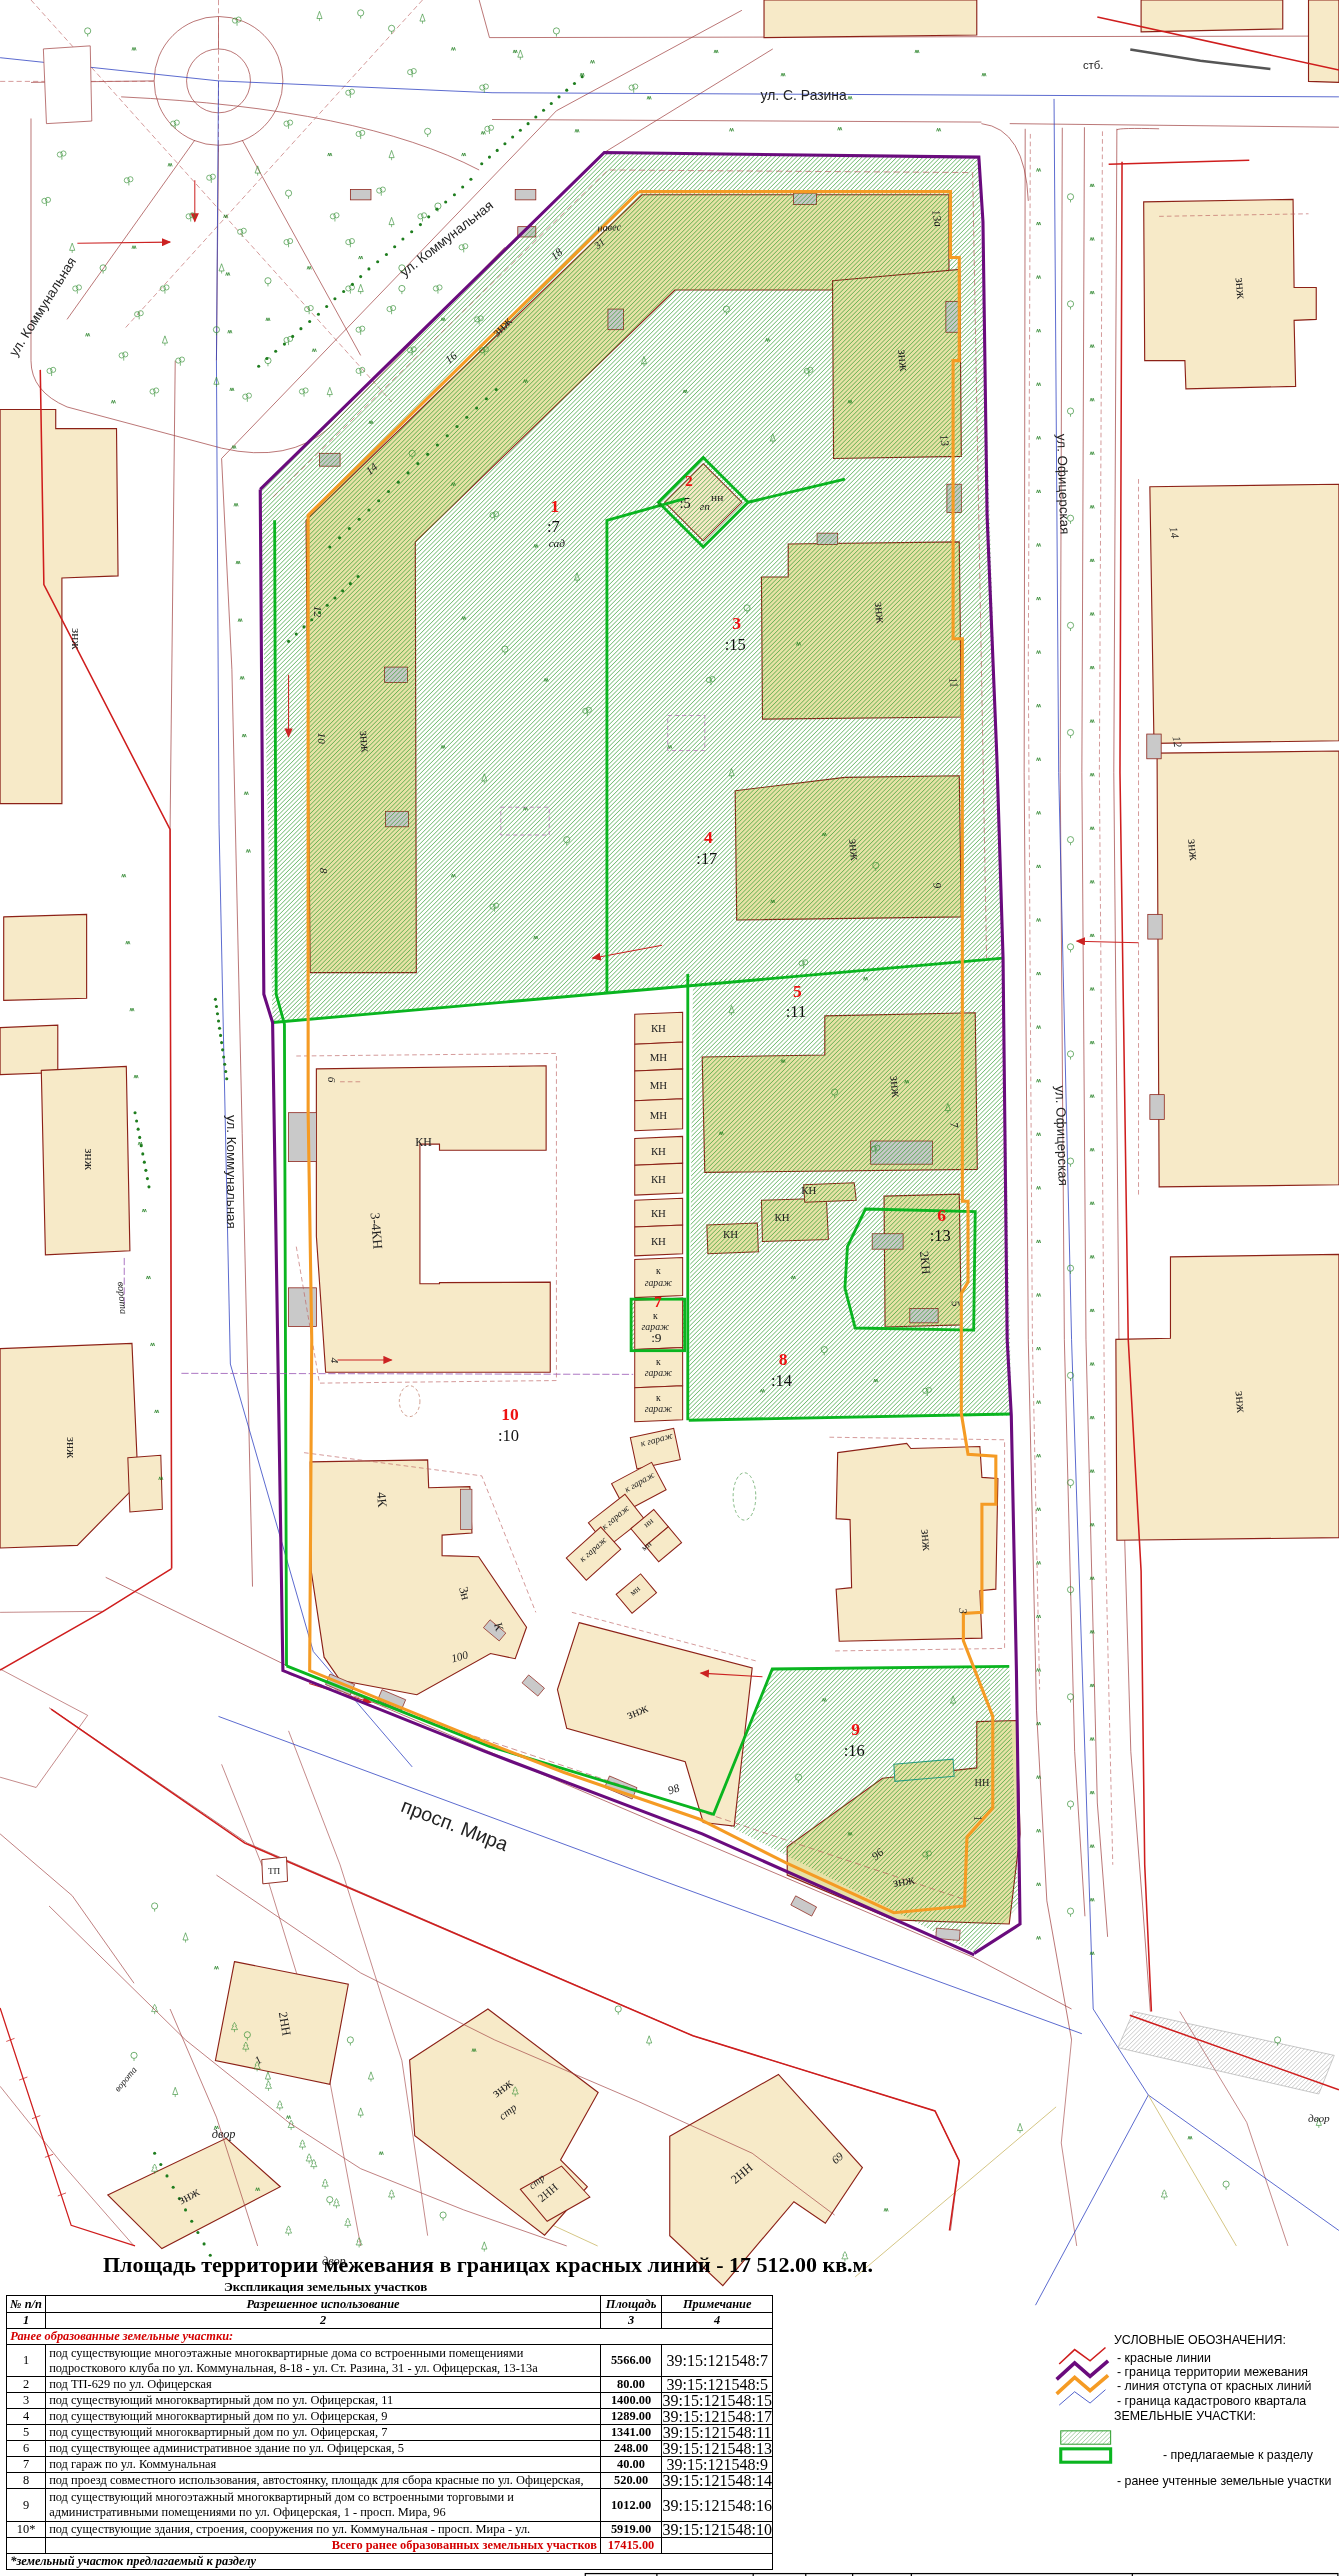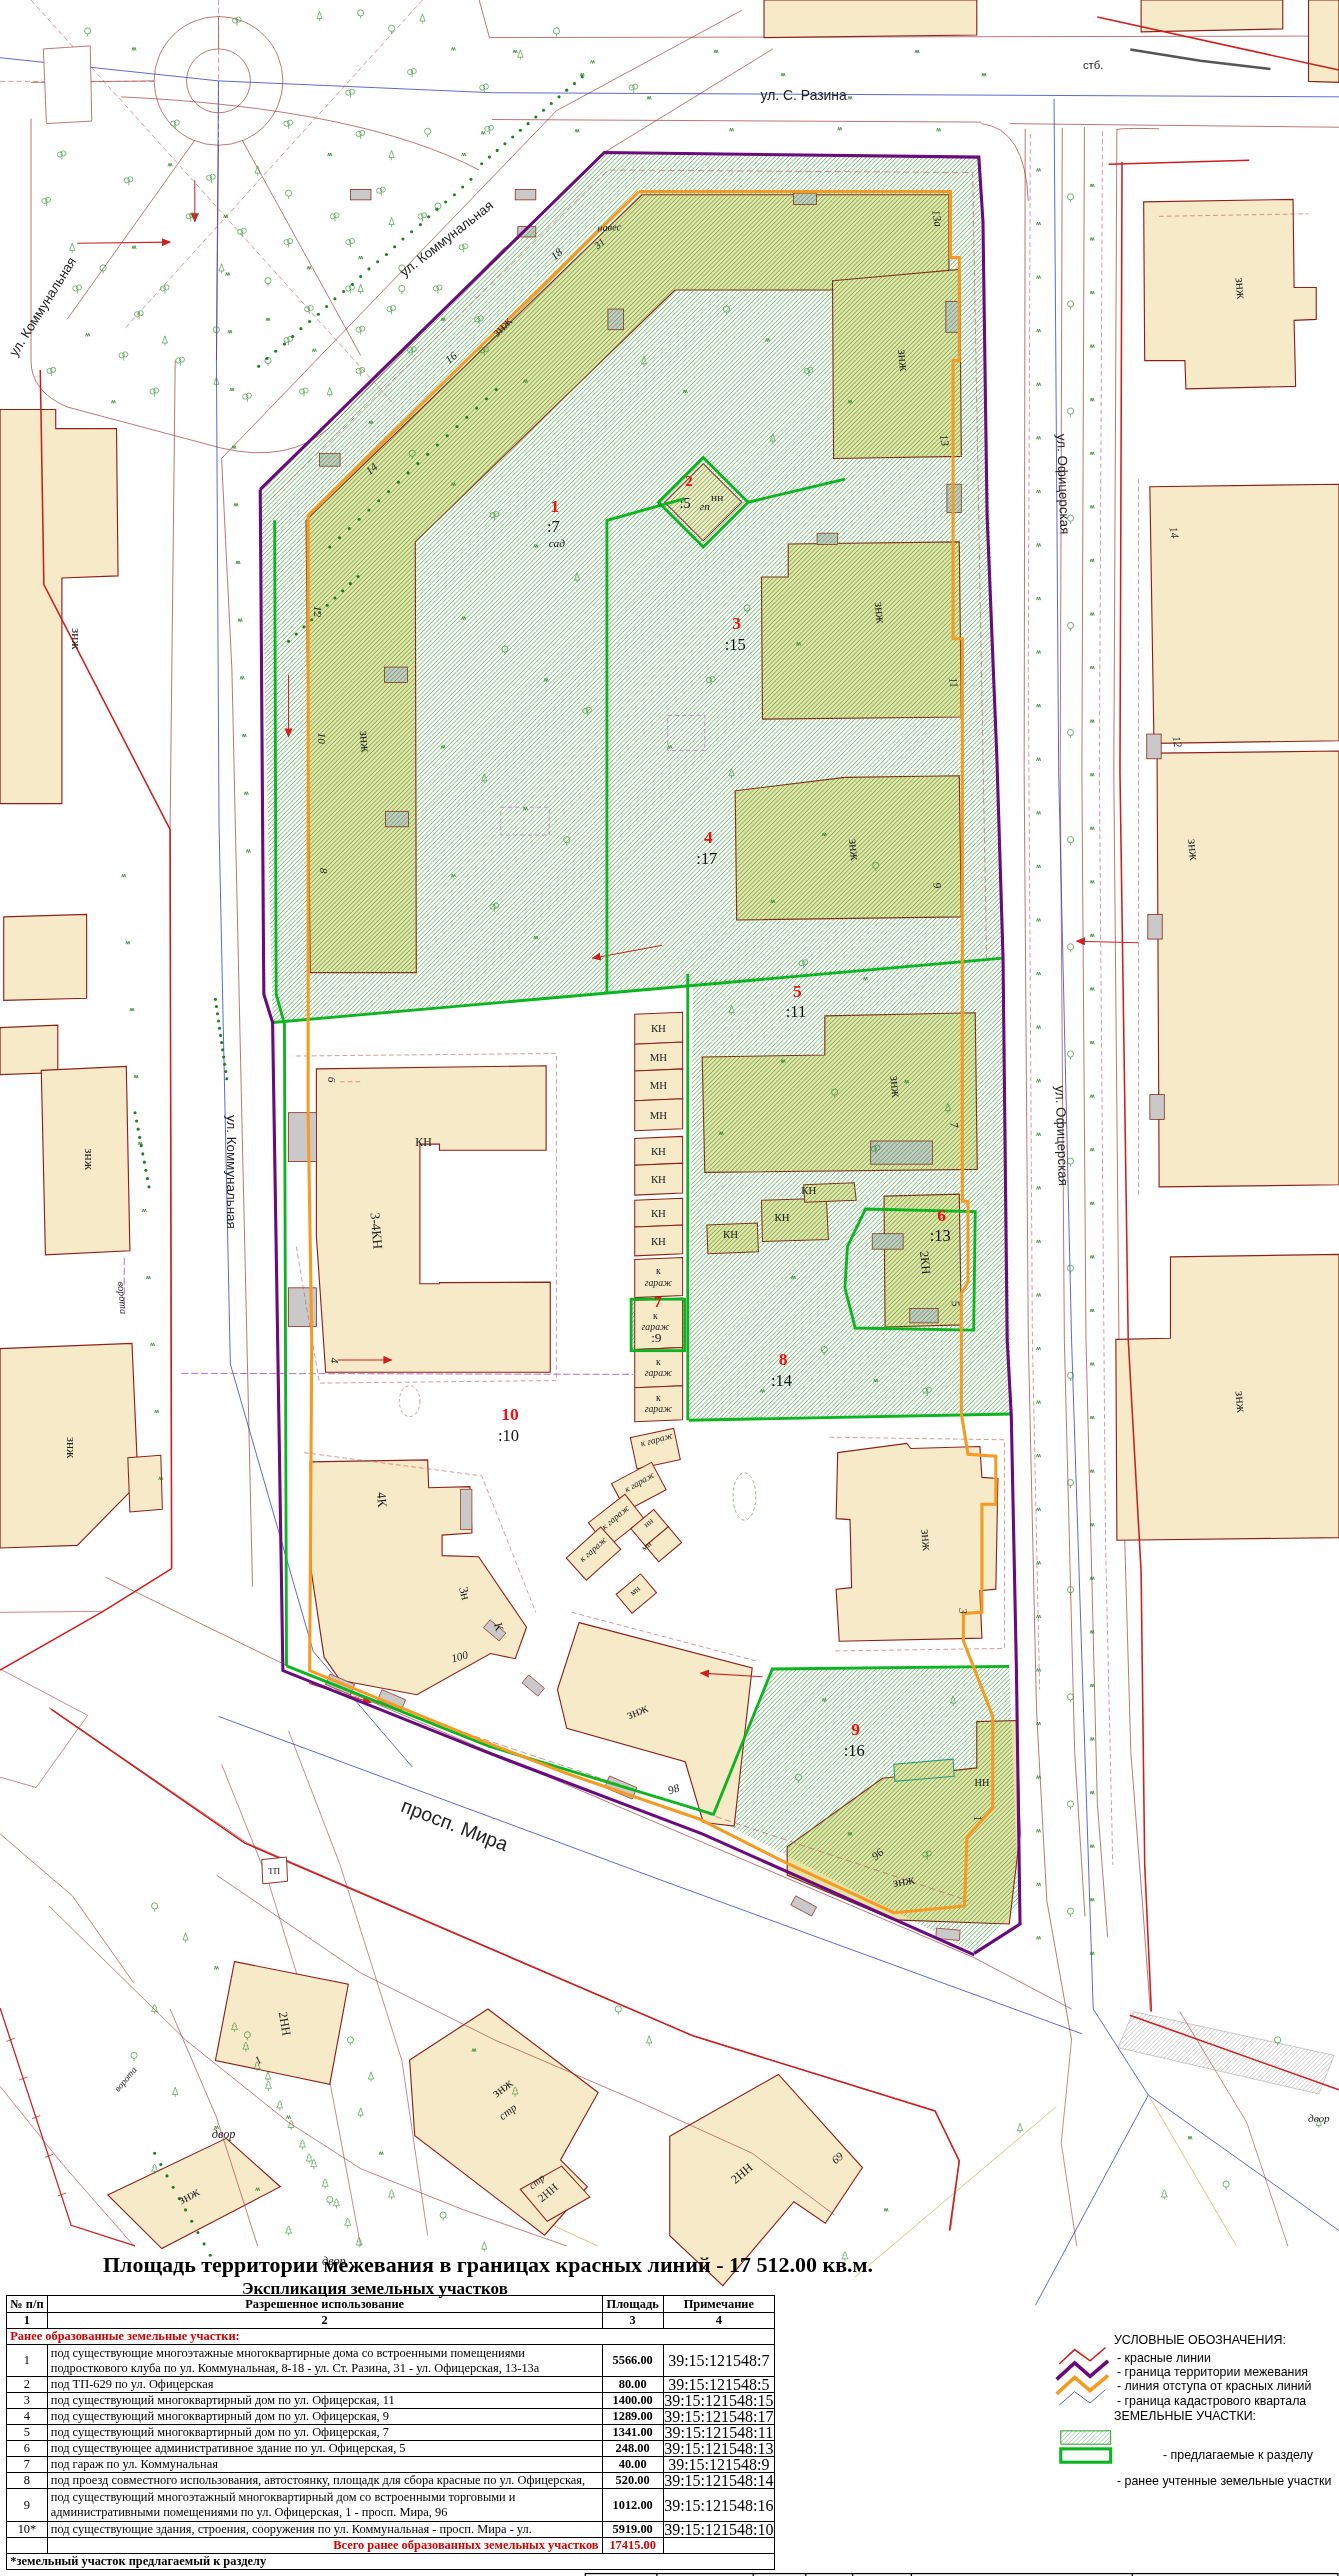--- a/index.html
+++ b/index.html
@@ -1,21 +1,21 @@
 <!DOCTYPE html>
 <html style="font-size:8.2px"><head><meta charset="utf-8">
 <style>
 html,body{margin:0;padding:0;background:#fff;}
 #page{position:relative;width:1339px;height:2775px;background:#fff;overflow:hidden;font-family:"Liberation Serif",serif;}
 #map{position:absolute;left:0;top:0;}
 .expl{border-collapse:collapse;table-layout:fixed;font-size:12.4px;font-family:"Liberation Serif",serif;}
 .expl td{border:1px solid #000;padding:0 3.1px;line-height:15px;overflow:hidden;white-space:nowrap;}
 .expl td.note{font-size:16px;padding:0 0.5px;}
 .c{text-align:center} .l{text-align:left} .r{text-align:right}
-.i{} .b{font-weight:bold} .red{color:#d40000}
+.i{font-style:italic} .b{font-weight:bold} .red{color:#d40000}
 </style></head>
 <body>
 <div id="page">
 
 <svg id="map" width="1339" height="2775" viewBox="0 0 2599 5387">
 <defs>
 <pattern id="hatch" width="6" height="6" patternUnits="userSpaceOnUse" patternTransform="rotate(45)">
 <line x1="0" y1="0" x2="0" y2="6" stroke="#2d992d" stroke-width="2.0"></line>
 </pattern>
 <pattern id="hatchg" width="6" height="6" patternUnits="userSpaceOnUse" patternTransform="rotate(45)">
@@ -961,21 +961,21 @@
 <text x="1283" y="5336" font-family="Liberation Serif" font-size="27" text-anchor="start">Кузьмина Т.А.</text>
 <text x="1567" y="5336" font-family="Liberation Serif" font-size="27" text-anchor="start">25.02.13</text>
 <text x="1144" y="5375" font-family="Liberation Serif" font-size="27" text-anchor="start">Должность</text>
 <text x="1283" y="5375" font-family="Liberation Serif" font-size="27" text-anchor="start">Фамилия</text>
 <text x="1467" y="5375" font-family="Liberation Serif" font-size="27" text-anchor="start">Подпись</text>
 <text x="1567" y="5375" font-family="Liberation Serif" font-size="27" text-anchor="start">Дата</text>
 </svg>
 
 <div style="position:absolute;left:103px;top:2252px;font-size:22px;font-weight:bold;">Площадь территории межевания в границах красных линий - 17 512.00 кв.м.</div>
 
-<div style="position:absolute;left:242px;top:2279px;font-size:17px;font-weight:bold;">Экспликация земельных участков</div>
+<div style="position:absolute;left:224px;top:2279px;font-size:13px;font-weight:bold;">Экспликация земельных участков</div>
 
 <div style="position:absolute;left:6.2px;top:2295px;">
       <table class="expl">
         <colgroup>
           <col style="width:35px">
           <col style="width:555px">
           <col style="width:61px">
           <col style="width:88px">
         </colgroup>
         <tbody>

